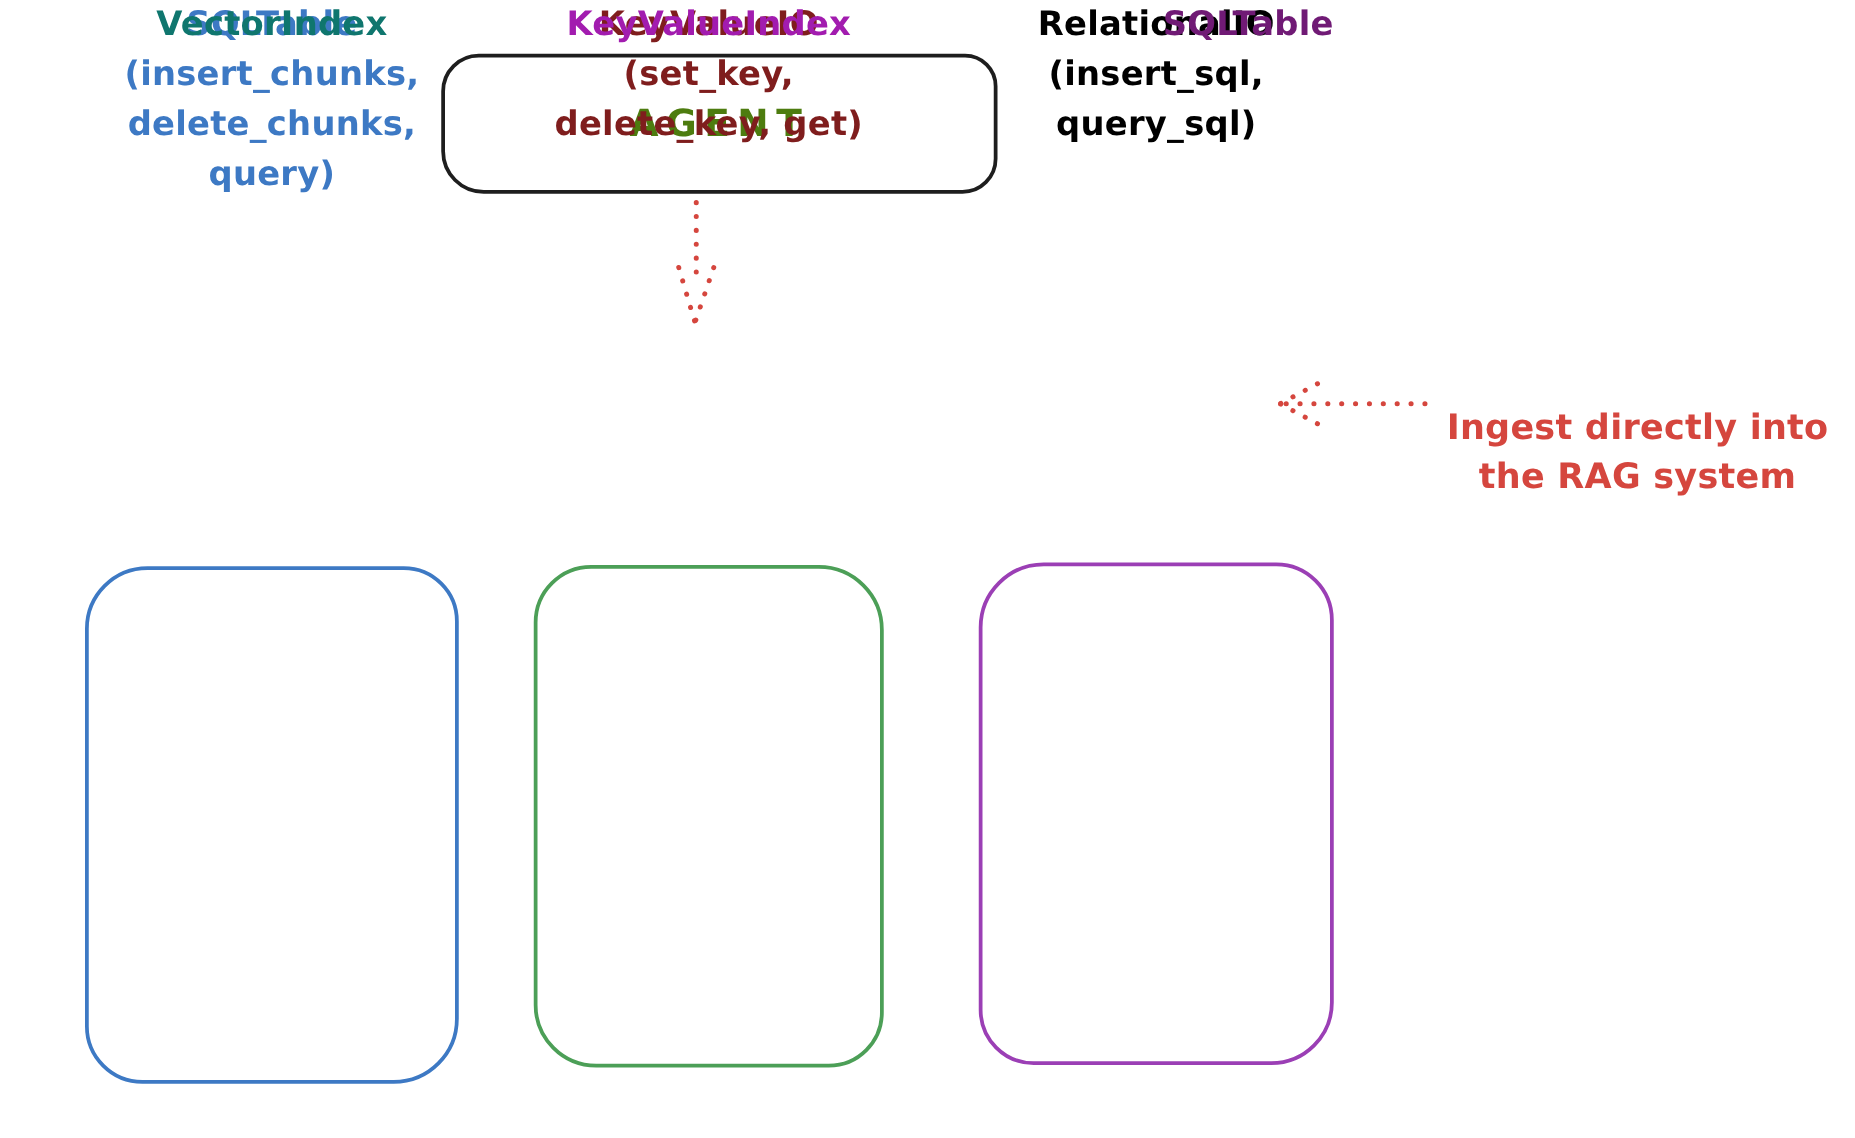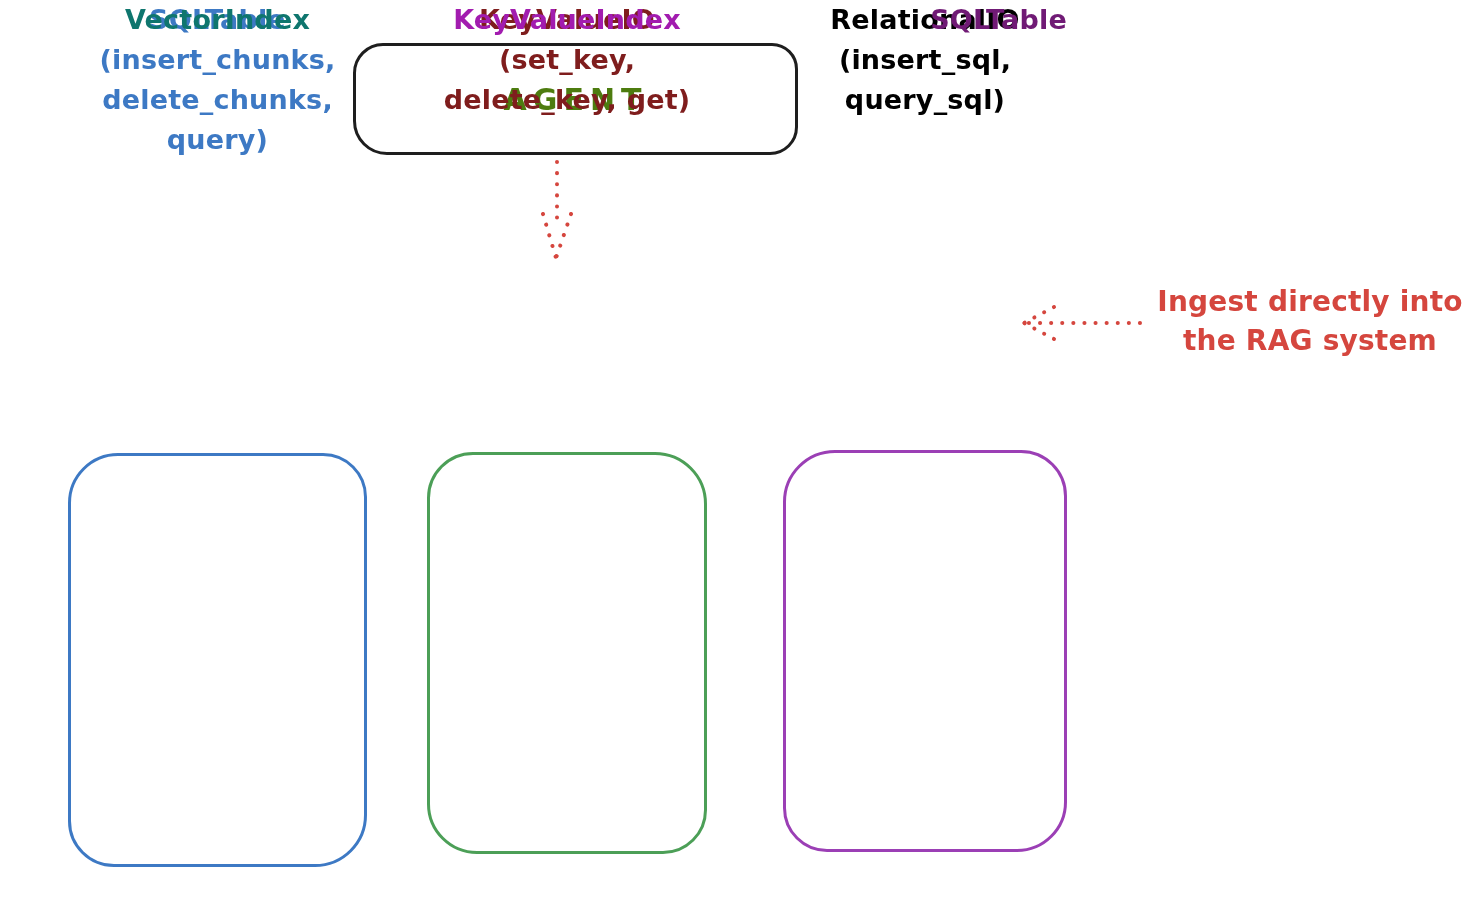--- a/index.html
+++ b/index.html
@@ -111,21 +111,21 @@
 
 
   <svg class="arrow" style="left:1012px; top:301px;" width="134" height="44" viewBox="0 0 134 44">
     <g style="stroke: rgb(213, 70, 62);">
       <path d="M128 22 L16 22"></path>
       <path d="M42 6 L12 22"></path>
       <path d="M42 38 L12 22"></path>
     </g>
   </svg>
 
-  <div class="annotation" style="color: rgb(213, 70, 62);">Ingest directly into
+  <div class="annotation" style="color: rgb(213, 70, 62); margin-top: 40px;">Ingest directly into
 the RAG system</div>
 
   <div class="col-vector">
     <div class="backend-box box-vector" style="border-color: rgb(61, 121, 196);"></div>
     <div class="backend-text api-lines" style="color: rgb(61, 121, 196);">SQLTable
 (insert_chunks,
 delete_chunks,
 query)</div>
     <div class="backend-text index-label" style="color: #0f766e;">VectorIndex</div>
   </div>

